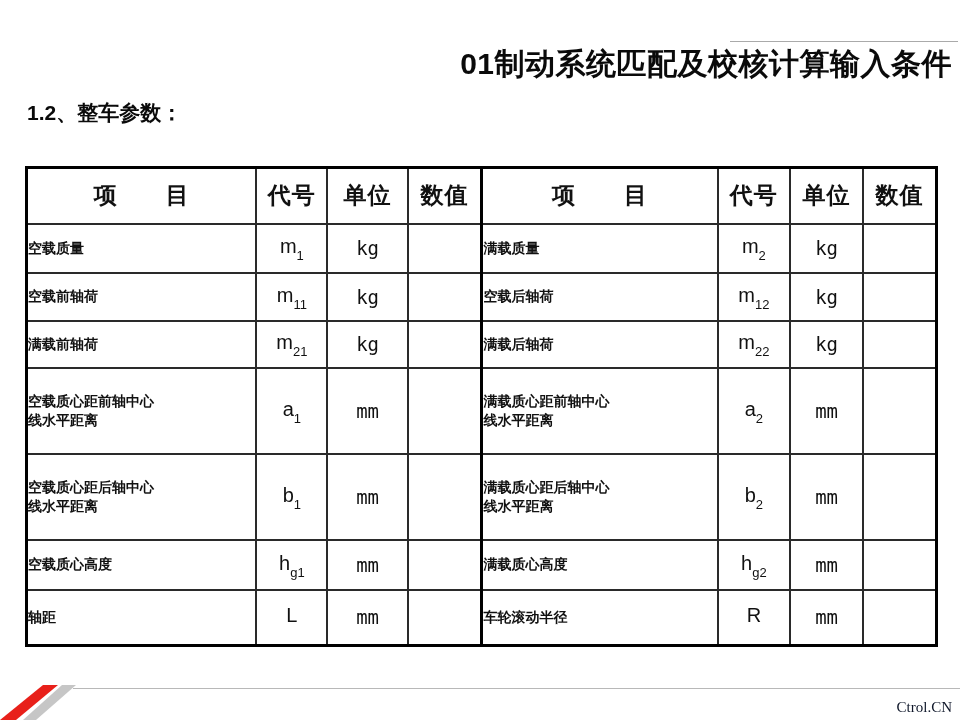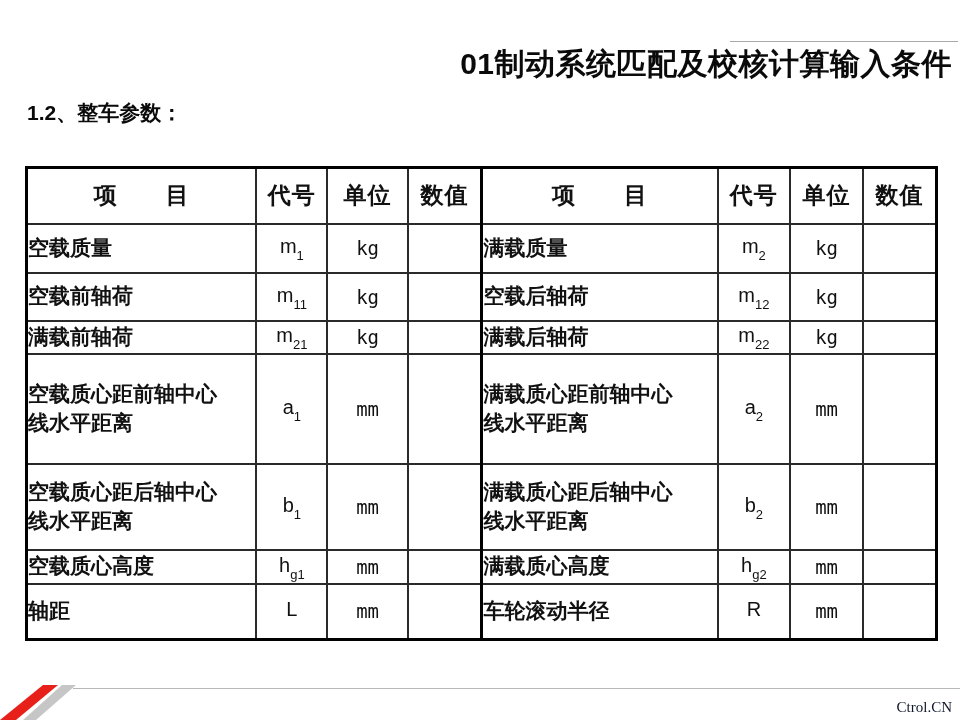--- a/index.html
+++ b/index.html
@@ -45,21 +45,21 @@
   table.params { border: 3px solid #000; }
   table.params .outer-l { border-left-width: 3px; border-left-color: #000; }
   table.params .outer-r { border-right-width: 3px; border-right-color: #000; }
   table.params .mid { border-left-width: 3px; border-left-color: #000; }
 
   th.c-head {
     font-size: 23px; font-weight: 700; text-align: center;
     letter-spacing: 1px;
   }
   td.c-item {
-    font-size: 21px; font-weight: 600; text-align: left;
+    font-size: 14px; font-weight: 600; text-align: left;
     padding-left: 8px; padding-right: 4px;
     white-space: pre-line; line-height: 1.35;
   }
   td.c-code {
     font-size: 20px; font-weight: 400; text-align: center;
     font-family: "Liberation Sans", "DejaVu Sans", sans-serif;
   }
   td.c-code sub { font-size: 13px; position: relative; bottom: -2px; }
   td.c-unit {
     font-size: 19px; font-weight: 400; text-align: center;
@@ -126,32 +126,32 @@
       <td class="c-item outer-l">空载前轴荷</td>
       <td class="c-code"><span>m</span><sub>11</sub></td>
       <td class="c-unit">kg</td>
       <td class="c-val"></td>
       <td class="c-item mid">空载后轴荷</td>
       <td class="c-code"><span>m</span><sub>12</sub></td>
       <td class="c-unit">kg</td>
       <td class="c-val outer-r"></td>
     </tr>
 
-    <tr style="height:33px">
+    <tr style="height:47px">
       <td class="c-item outer-l">满载前轴荷</td>
       <td class="c-code"><span>m</span><sub>21</sub></td>
       <td class="c-unit">kg</td>
       <td class="c-val"></td>
       <td class="c-item mid">满载后轴荷</td>
       <td class="c-code"><span>m</span><sub>22</sub></td>
       <td class="c-unit">kg</td>
       <td class="c-val outer-r"></td>
     </tr>
 
-    <tr style="height:110px">
+    <tr style="height:86px">
       <td class="c-item outer-l">空载质心距前轴中心
 线水平距离</td>
       <td class="c-code"><span>a</span><sub>1</sub></td>
       <td class="c-unit">mm</td>
       <td class="c-val"></td>
       <td class="c-item mid">满载质心距前轴中心
 线水平距离</td>
       <td class="c-code"><span>a</span><sub>2</sub></td>
       <td class="c-unit">mm</td>
       <td class="c-val outer-r"></td>
@@ -163,21 +163,21 @@
       <td class="c-code"><span>b</span><sub>1</sub></td>
       <td class="c-unit">mm</td>
       <td class="c-val"></td>
       <td class="c-item mid">满载质心距后轴中心
 线水平距离</td>
       <td class="c-code"><span>b</span><sub>2</sub></td>
       <td class="c-unit">mm</td>
       <td class="c-val outer-r"></td>
     </tr>
 
-    <tr style="height:34px">
+    <tr style="height:50px">
       <td class="c-item outer-l">空载质心高度</td>
       <td class="c-code"><span>h</span><sub>g1</sub></td>
       <td class="c-unit">mm</td>
       <td class="c-val"></td>
       <td class="c-item mid">满载质心高度</td>
       <td class="c-code"><span>h</span><sub>g2</sub></td>
       <td class="c-unit">mm</td>
       <td class="c-val outer-r"></td>
     </tr>
 

